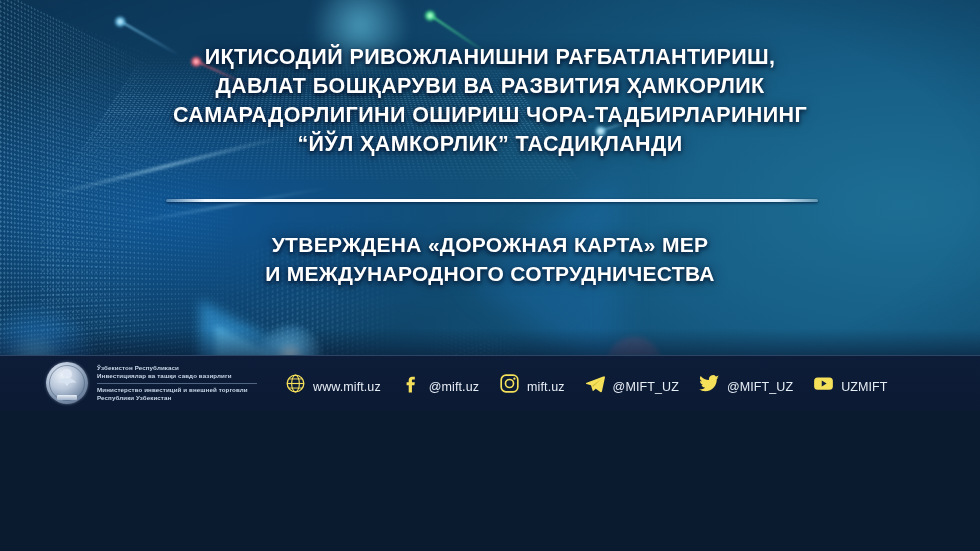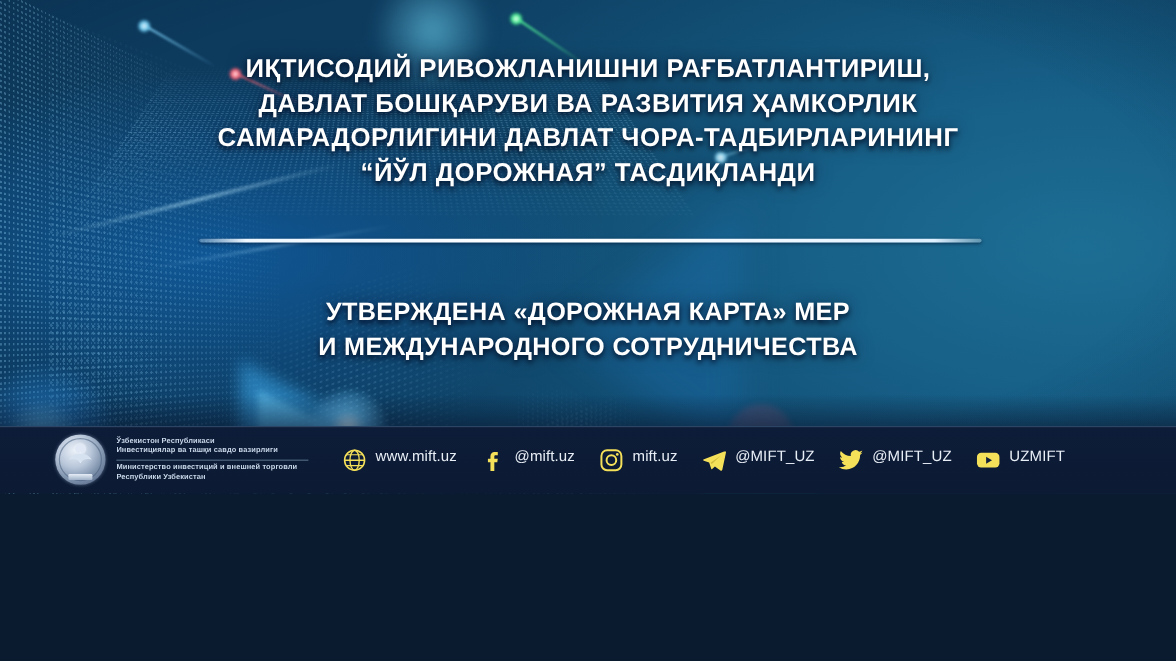--- a/index.html
+++ b/index.html
@@ -207,21 +207,21 @@
     white-space:nowrap;
   }
 
   .divider{
     position:absolute;left:166px;top:199px;width:652px;height:3px;z-index:6;
     background:linear-gradient(90deg,rgba(255,255,255,.25),#eef7ff 6%,#ffffff 50%,#dff0ff 94%,rgba(255,255,255,.3));
     box-shadow:0 1px 3px rgba(0,20,50,.7);
     border-radius:2px;
   }
 
-  .ru-block{top:246px;}
+  .ru-block{top:230px;}
   .ru-line{
     color:#ffffff;
     font-family:"Liberation Sans",sans-serif;
     font-weight:bold;
     font-size:21px;
     letter-spacing:.3px;
     line-height:29px;
     text-shadow:0 2px 4px rgba(0,10,30,.85),0 0 14px rgba(0,20,50,.6);
     white-space:nowrap;
   }
@@ -271,21 +271,21 @@
   }
   .min-rule{
     width:160px;height:1px;background:rgba(160,190,220,.45);margin:2.5px 0;
   }
   .min-ru{
     color:#c9d7e8;font-size:6.2px;line-height:8px;font-weight:bold;
     letter-spacing:.1px;white-space:nowrap;
   }
 
   .socials{display:flex;align-items:center;margin-left:28px;gap:0;}
-  .social{display:flex;align-items:flex-start;margin-right:20px;}
+  .social{display:flex;align-items:flex-end;margin-right:20px;}
   .social .label{
     color:#e8eef6;font-size:12.5px;margin-left:7px;white-space:nowrap;
     letter-spacing:.1px;
   }
   .ic{width:21px;height:21px;flex:0 0 auto;display:block;}
 
   .fade-bottom{
     position:absolute;left:0;right:0;bottom:56px;height:26px;
     background:linear-gradient(180deg,rgba(10,26,50,0),rgba(10,26,50,.55));
     z-index:5;pointer-events:none;
@@ -350,22 +350,22 @@
         <span class="tail"></span>
         <span class="head"></span>
       </div>
   </div>
 
   <div class="vignette"></div>
 
   <div class="text-block uz-block">
     <div class="uz-line">ИҚТИСОДИЙ РИВОЖЛАНИШНИ РАҒБАТЛАНТИРИШ,</div>
     <div class="uz-line">ДАВЛАТ БОШҚАРУВИ ВА РАЗВИТИЯ ҲАМКОРЛИК</div>
-    <div class="uz-line">САМАРАДОРЛИГИНИ ДАВЛАТ ЧОРА-ТАДБИРЛАРИНИНГ</div>
-    <div class="uz-line">“ЙЎЛ ДОРОЖНАЯ” ТАСДИҚЛАНДИ</div>
+    <div class="uz-line">САМАРАДОРЛИГИНИ ОШИРИШ ЧОРА-ТАДБИРЛАРИНИНГ</div>
+    <div class="uz-line">“ЙЎЛ ҲАМКОРЛИК” ТАСДИҚЛАНДИ</div>
   </div>
 
   <div class="divider"></div>
 
   <div class="text-block ru-block">
     <div class="ru-line">УТВЕРЖДЕНА «ДОРОЖНАЯ КАРТА» МЕР</div>
     <div class="ru-line">И МЕЖДУНАРОДНОГО СОТРУДНИЧЕСТВА</div>
   </div>
 
   <div class="fade-bottom"></div>

